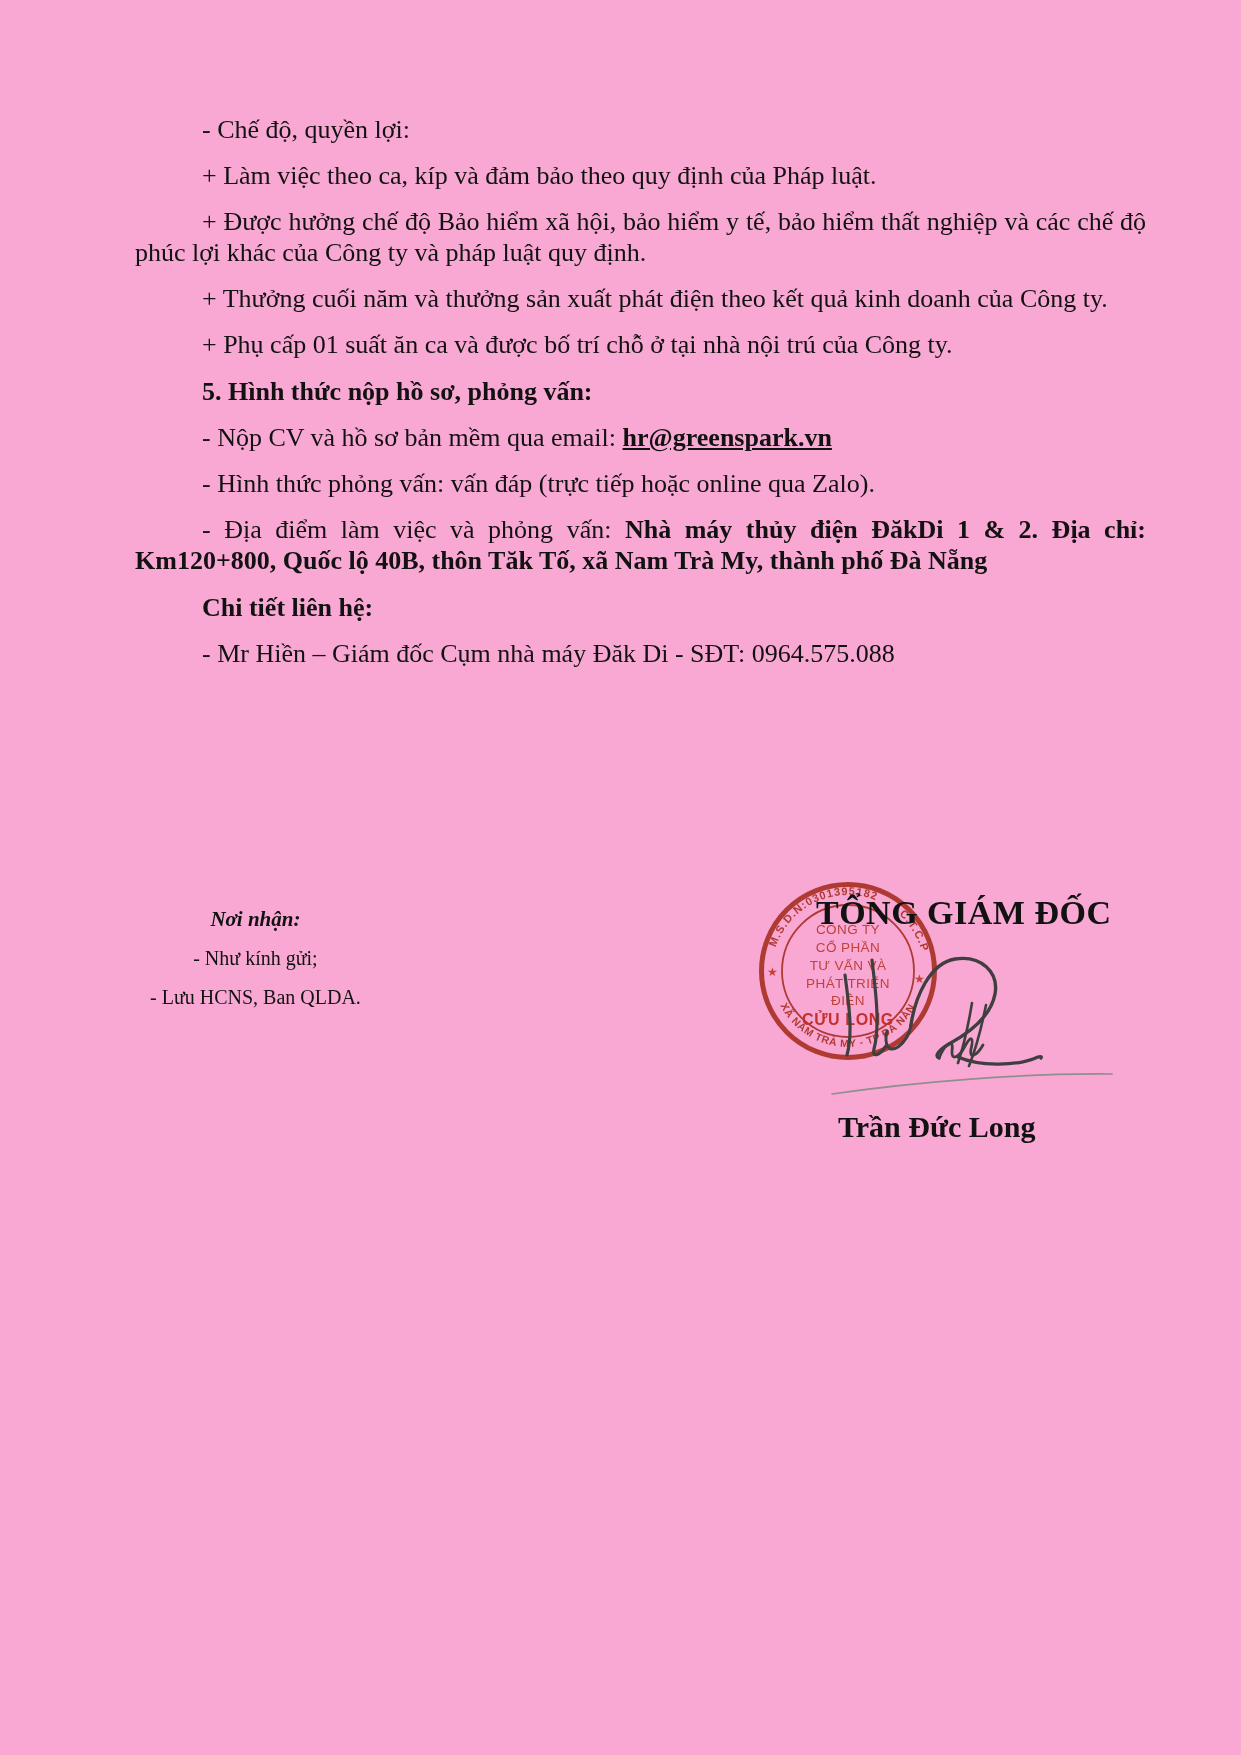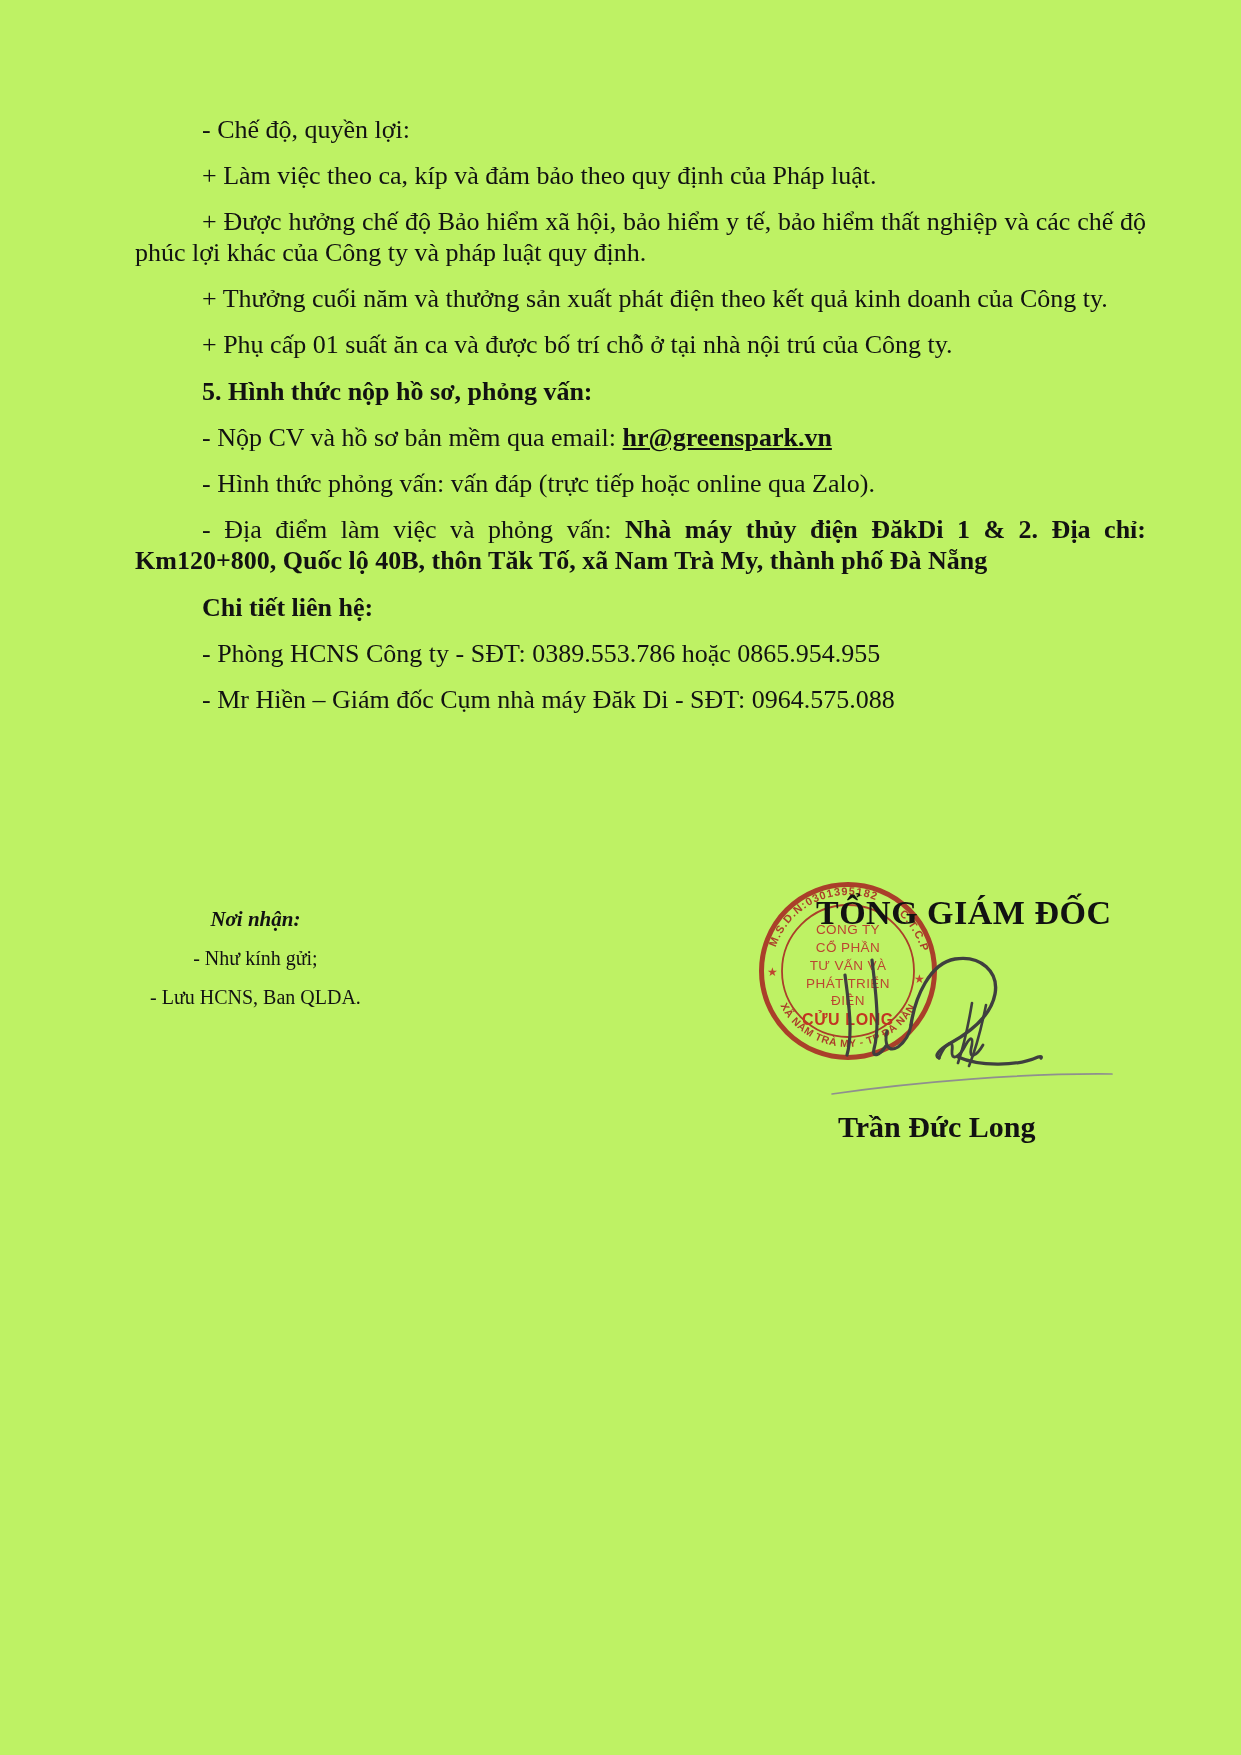--- a/index.html
+++ b/index.html
@@ -4,21 +4,21 @@
 <style>
   html, body {
     margin: 0;
     padding: 0;
     background: #ffffff;
   }
   .page {
     position: relative;
     width: 1241px;
     height: 1755px;
-    background: #bef264;
+    background: #f9a8d4;
     overflow: hidden;
     font-family: "Liberation Serif", "DejaVu Serif", serif;
     color: #121212;
   }
   .content {
     position: absolute;
     left: 135px;
     top: 114px;
     width: 1011px;
   }
@@ -121,21 +121,20 @@
     <p class="para">- Chế độ, quyền lợi:</p>
     <p class="para">+ Làm việc theo ca, kíp và đảm bảo theo quy định của Pháp luật.</p>
     <p class="para">+ Được hưởng chế độ Bảo hiểm xã hội, bảo hiểm y tế, bảo hiểm thất nghiệp và các chế độ phúc lợi khác của Công ty và pháp luật quy định.</p>
     <p class="para">+ Thưởng cuối năm và thưởng sản xuất phát điện theo kết quả kinh doanh của Công ty.</p>
     <p class="para">+ Phụ cấp 01 suất ăn ca và được bố trí chỗ ở tại nhà nội trú của Công ty.</p>
     <p class="para bold">5. Hình thức nộp hồ sơ, phỏng vấn:</p>
     <p class="para"><span>- Nộp CV và hồ sơ bản mềm qua email: </span><a class="email-link">hr@greenspark.vn</a></p>
     <p class="para">- Hình thức phỏng vấn: vấn đáp (trực tiếp hoặc online qua Zalo).</p>
     <p class="para"><span>- Địa điểm làm việc và phỏng vấn: </span><b>Nhà máy thủy điện ĐăkDi 1 &amp; 2. Địa chỉ: Km120+800, Quốc lộ 40B, thôn Tăk Tố, xã Nam Trà My, thành phố Đà Nẵng</b></p>
     <p class="para bold">Chi tiết liên hệ:</p>
-    <p class="para">- Phòng HCNS Công ty - SĐT: 0389.553.786 hoặc 0865.954.955</p>
     <p class="para">- Mr Hiền – Giám đốc Cụm nhà máy Đăk Di - SĐT: 0964.575.088</p>
   </div>
 
   <div class="noi-nhan">
     <div class="nn-head">Nơi nhận:</div>
     <div class="nn-item">- Như kính gửi;</div>
     <div class="nn-item">- Lưu HCNS, Ban QLDA.</div>
   </div>
 
   <svg class="seal" width="190" height="190" viewBox="0 0 190 190" xmlns="http://www.w3.org/2000/svg">

